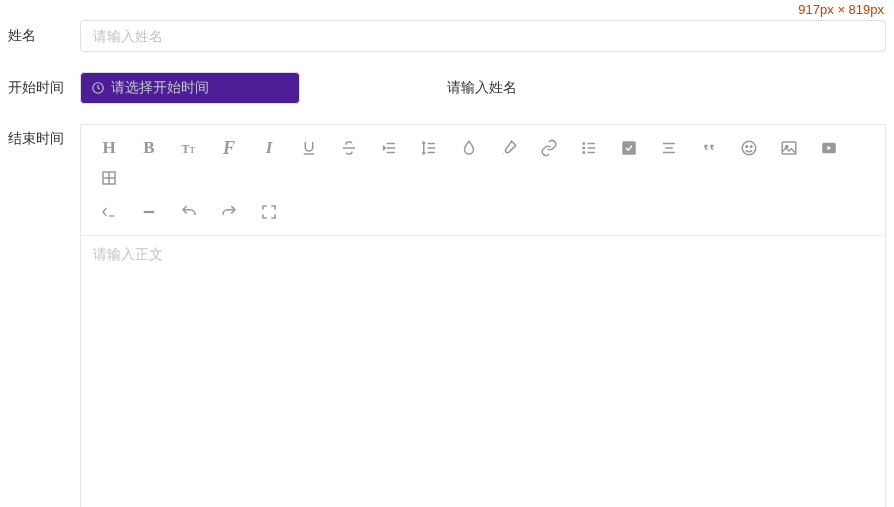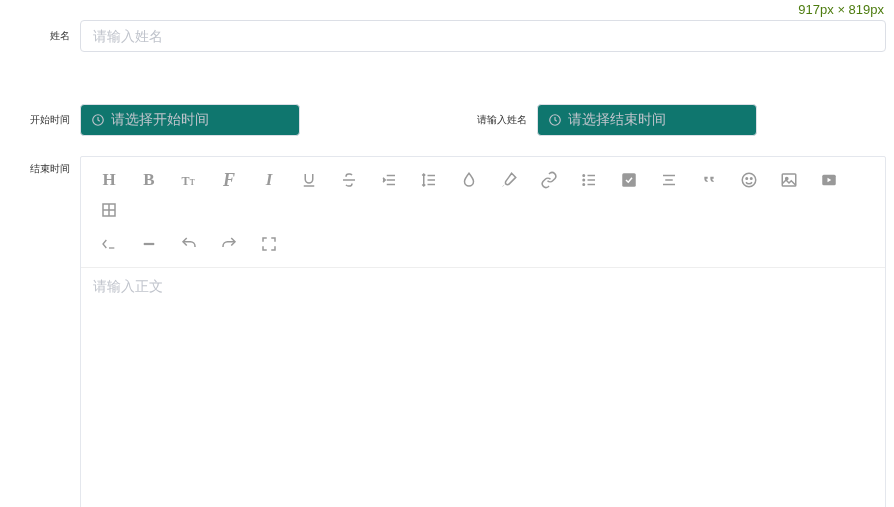--- a/index.html
+++ b/index.html
@@ -10,33 +10,33 @@
     font-size: 14px;
     color: #333;
     background: #fff;
     width: 894px;
   }
   .dim-label {
     position: absolute;
     top: 2px;
     right: 10px;
     font-size: 13px;
-    color: #4d7c0f;
+    color: #c2410c;
   }
   .form-row {
     display: flex;
     align-items: center;
     margin-bottom: 20px;
   }
   .label {
     width: 72px;
-    text-align: right;
+    text-align: left;
     padding-right: 10px;
     color: #333;
-    font-size: 10px;
+    font-size: 14px;
     flex-shrink: 0;
   }
   .input-text {
     flex: 1;
     height: 32px;
     border: 1px solid #dcdfe6;
     border-radius: 4px;
     padding: 0 12px;
     font-size: 14px;
     color: #ec4899;
@@ -45,31 +45,30 @@
   .input-text::placeholder { color: #c0c4cc; }
   .time-row {
     display: flex;
     align-items: center;
     margin-bottom: 20px;
   }
   .time-group {
     display: flex;
     align-items: center;
     flex: 1;
-    margin-top: 32px;
   }
   .date-input {
     width: 220px;
     height: 32px;
     border: 1px solid #dcdfe6;
     border-radius: 4px;
     padding: 13px 10px;
     display: flex;
     align-items: center;
-    background: #0f766e;
+    background: #4c1d95;
   }
   .date-input .clk {
     color: #c0c4cc;
     margin-right: 6px;
     flex-shrink: 0;
     display: flex;
     align-items: center;
   }
   .date-input .ph {
     color: #c0c4cc;
@@ -133,29 +132,20 @@
         <svg width="14" height="14" viewBox="0 0 24 24" fill="none" stroke="currentColor" stroke-width="2">
             <circle cx="12" cy="12" r="9"></circle>
             <path d="M12 7v5l3 2"></path>
           </svg>
       </span>
       <span class="ph">请选择开始时间</span>
     </div>
   </div>
   <div class="time-group">
     <div class="label" style="width:90px">请输入姓名</div>
-    <div class="date-input">
-      <span class="clk">
-        <svg width="14" height="14" viewBox="0 0 24 24" fill="none" stroke="currentColor" stroke-width="2">
-            <circle cx="12" cy="12" r="9"></circle>
-            <path d="M12 7v5l3 2"></path>
-          </svg>
-      </span>
-      <span class="ph">请选择结束时间</span>
-    </div>
   </div>
 </div>
 
 <div class="reason-row">
   <div class="label">结束时间</div>
   <div class="editor-wrap">
     <div class="toolbar" id="toolbar">
         <div class="tb-btn">
           <span style="font-family:serif;font-weight:bold;font-size:17px">H</span>
         </div>

